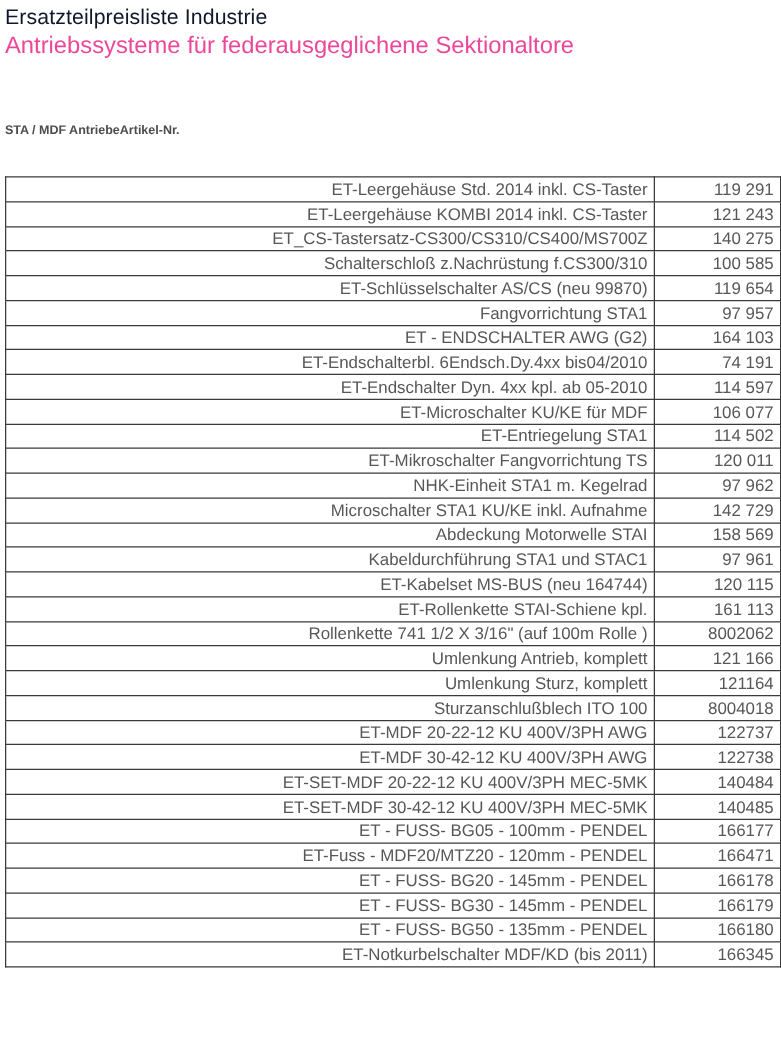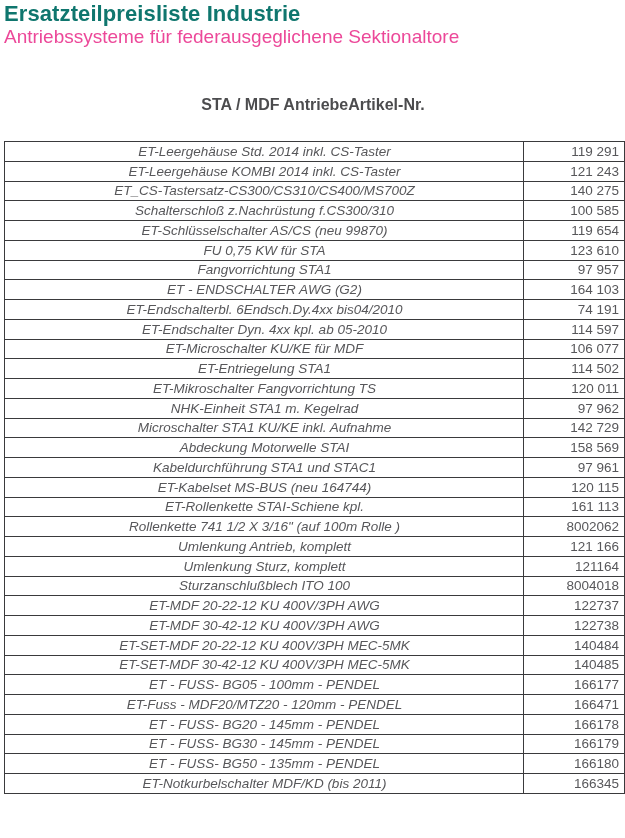--- a/index.html
+++ b/index.html
@@ -11,39 +11,39 @@
     font-family: "Liberation Sans", sans-serif;
     overflow: hidden;
   }
   .page {
     box-sizing: border-box;
     width: 625px;
     padding: 3px 3px 0 4px;
   }
   .doc-title {
     margin: 0;
-    font-size: 22px;
+    font-size: 17px;
     line-height: 22px;
-    font-weight: bold;
-    color: #0f766e;
+    font-weight: normal;
+    color: #0f172a;
     letter-spacing: 0.1px;
   }
   .doc-subtitle {
     margin: 0;
     font-size: 19px;
     line-height: 23px;
     font-weight: normal;
     color: #ec4899;
   }
   .section-row {
     margin-top: 48px;
     display: flex;
-    justify-content: center;
+    justify-content: flex-start;
     align-items: baseline;
-    font-size: 16px;
+    font-size: 10px;
     line-height: 18px;
     font-weight: bold;
     color: #4c4c4e;
     width: 618px;
   }
   table.price-table {
     border-collapse: collapse;
     table-layout: fixed;
     width: 618px;
     margin-top: 27px;
@@ -51,21 +51,21 @@
   table.price-table td {
     border: 1px solid #3a3a3c;
     font-size: 13.5px;
     color: #57575a;
     height: 18.75px;
     padding: 0 5px 0 6px;
     white-space: nowrap;
     overflow: hidden;
     vertical-align: middle;
   }
-  td.desc { width: 507px; text-align: center; font-style: italic; }
+  td.desc { width: 507px; text-align: right; }
   td.artnr { width: 89px; text-align: right; }
 </style>
 </head>
 <body>
 
 <div class="page">
   <h1 class="doc-title">Ersatzteilpreisliste Industrie</h1>
   <div class="doc-subtitle">Antriebssysteme für federausgeglichene Sektionaltore</div>
 
   <div class="section-row">
@@ -89,24 +89,20 @@
         </tr>
         <tr>
           <td class="desc">Schalterschloß z.Nachrüstung f.CS300/310</td>
           <td class="artnr">100 585</td>
         </tr>
         <tr>
           <td class="desc">ET-Schlüsselschalter AS/CS (neu 99870)</td>
           <td class="artnr">119 654</td>
         </tr>
         <tr>
-          <td class="desc">FU 0,75 KW für STA</td>
-          <td class="artnr">123 610</td>
-        </tr>
-        <tr>
           <td class="desc">Fangvorrichtung STA1</td>
           <td class="artnr">97 957</td>
         </tr>
         <tr>
           <td class="desc">ET - ENDSCHALTER AWG (G2)</td>
           <td class="artnr">164 103</td>
         </tr>
         <tr>
           <td class="desc">ET-Endschalterbl. 6Endsch.Dy.4xx bis04/2010</td>
           <td class="artnr">74 191</td>

